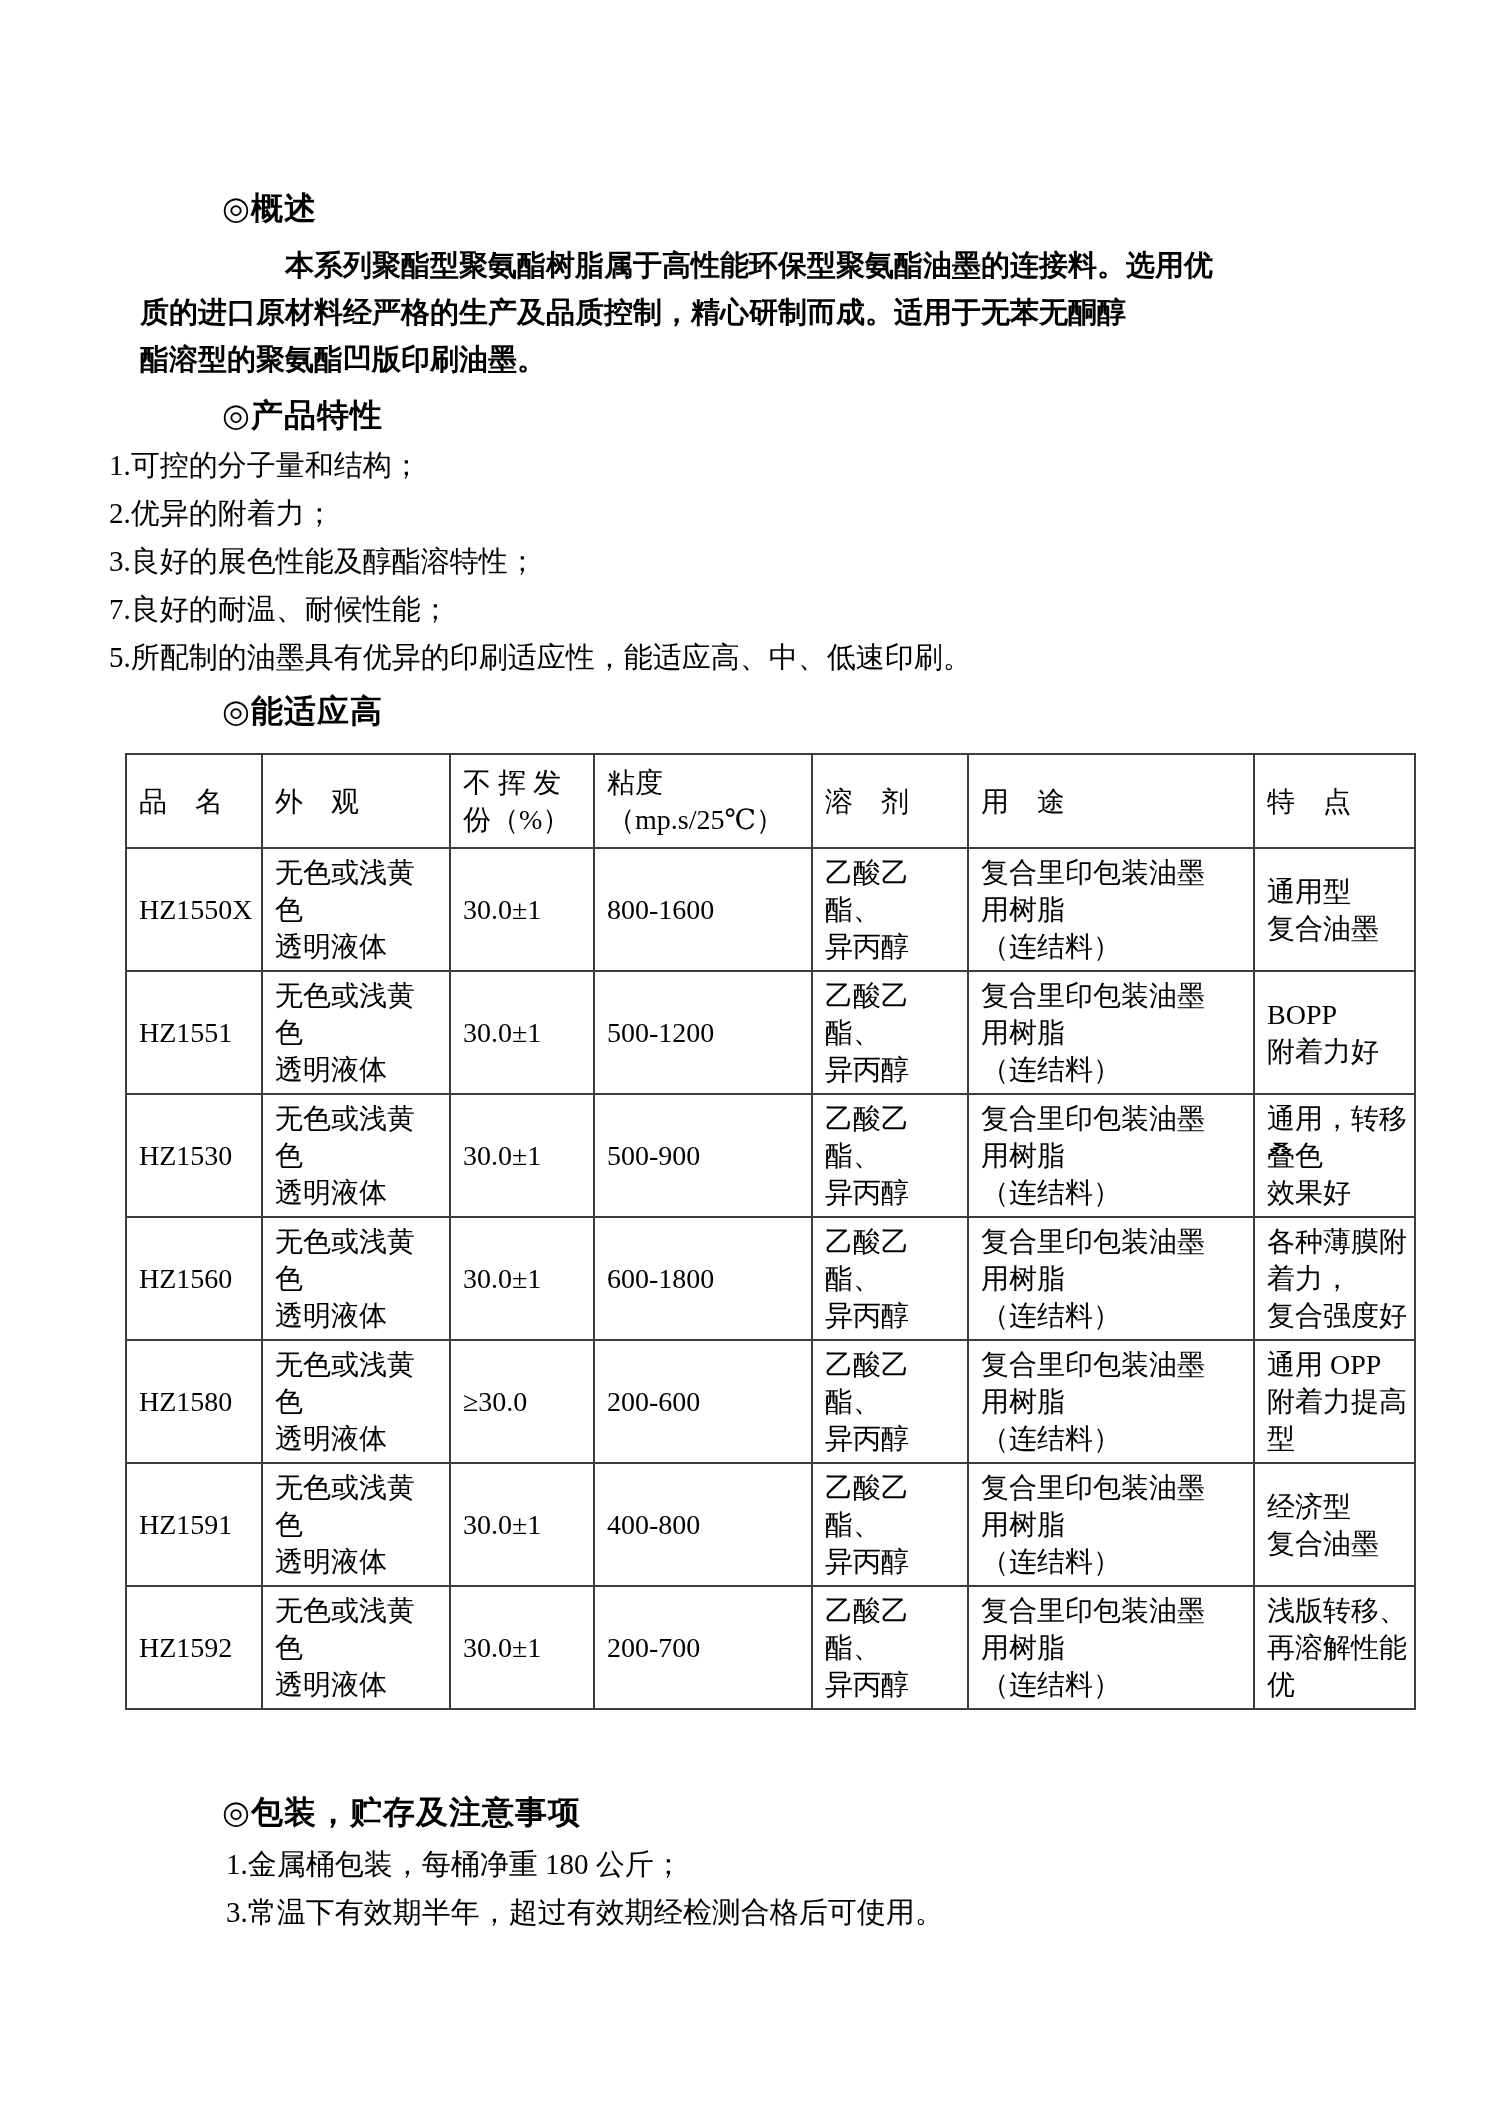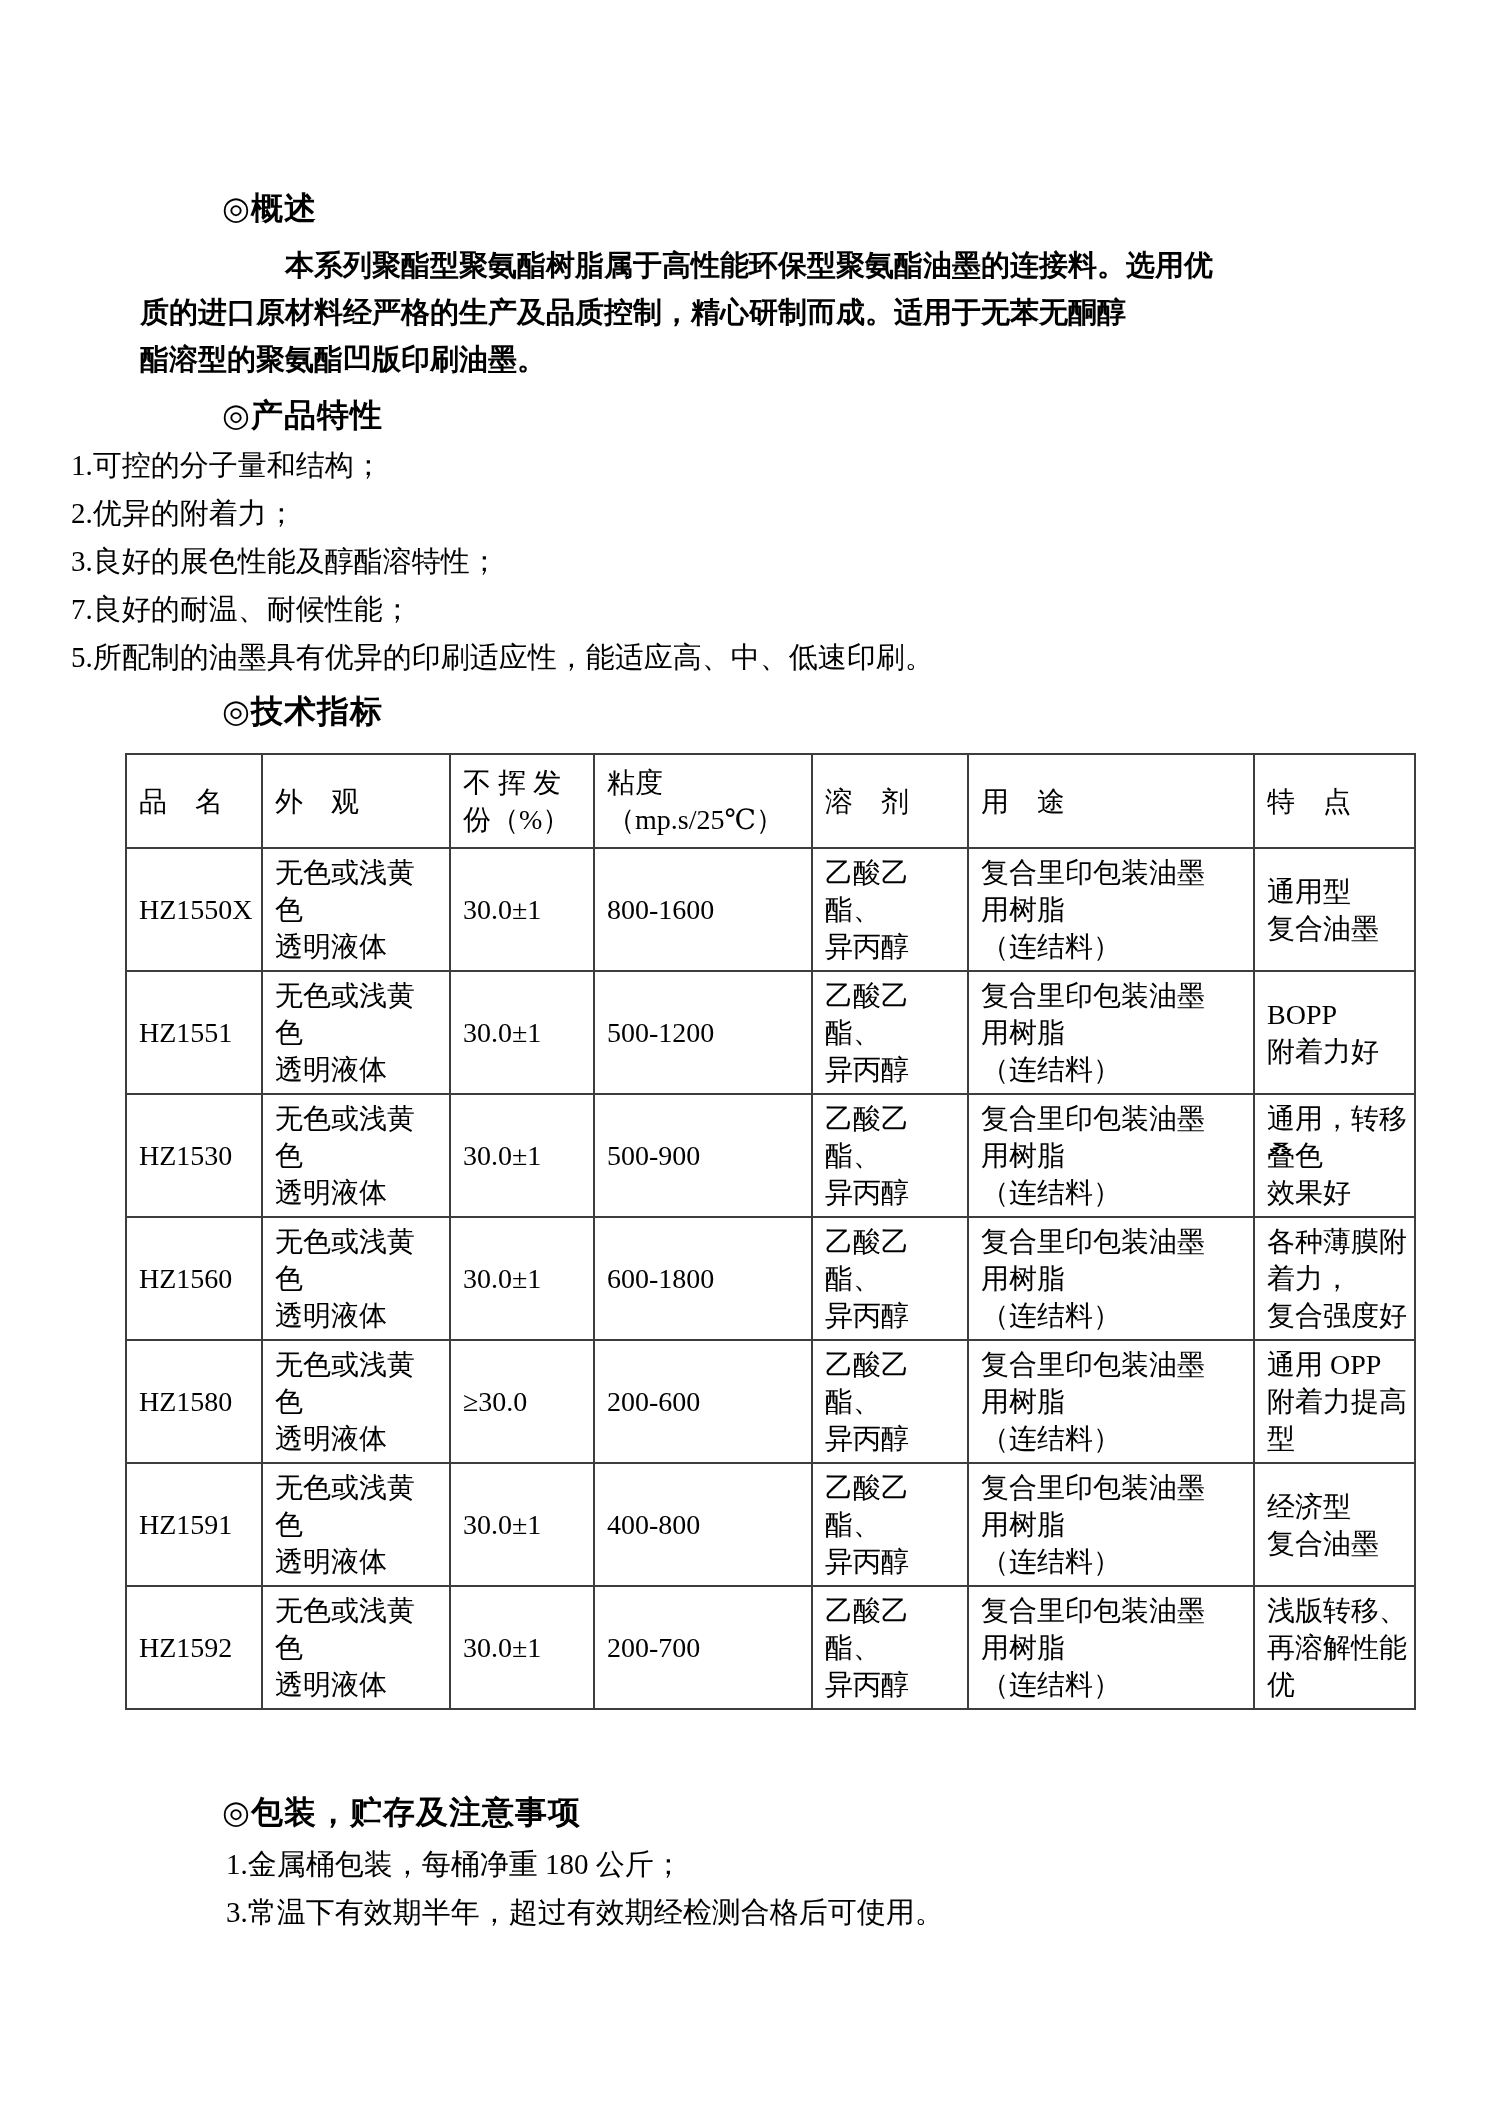--- a/index.html
+++ b/index.html
@@ -13,21 +13,21 @@
     margin:0 0 0 222px;letter-spacing:1px;
   }
   .h-overview{padding-top:188px;}
   .h-features{margin-top:12px;}
   .h-specs{margin-top:10px;}
   .h-packaging{margin-top:82px;}
   .para{
     font-size:29px;line-height:47px;margin:14px 0 0 140px;width:1130px;
     white-space:pre-line;text-indent:145px;font-weight:bold;
   }
-  .feature-list{margin:6px 0 0 71px;font-size:29px;}
+  .feature-list{margin:6px 0 0 109px;font-size:29px;}
   .feature-list .item{line-height:48px;}
   .pack-list{margin:8px 0 0 226px;font-size:29px;}
   .pack-list .item{line-height:48px;}
   table.spec{
     border-collapse:collapse;table-layout:fixed;
     margin:22px 16px 0 125px;width:1289px;
     font-size:28px;
   }
   table.spec th,table.spec td{
     border:2px solid #3d3d3d;
@@ -51,21 +51,21 @@
 
   <div class="heading h-features">◎产品特性</div>
   <div class="feature-list">
     <div class="item">1.可控的分子量和结构；</div>
     <div class="item">2.优异的附着力；</div>
     <div class="item">3.良好的展色性能及醇酯溶特性；</div>
     <div class="item">7.良好的耐温、耐候性能；</div>
     <div class="item">5.所配制的油墨具有优异的印刷适应性，能适应高、中、低速印刷。</div>
   </div>
 
-  <div class="heading h-specs">◎技术指标</div>
+  <div class="heading h-specs">◎能适应高</div>
 
   <table class="spec">
     <colgroup>
       <col style="width:136px">
         <col style="width:188px">
         <col style="width:144px">
       <col style="width:218px">
         <col style="width:156px">
         <col style="width:286px">
       <col style="width:161px">

